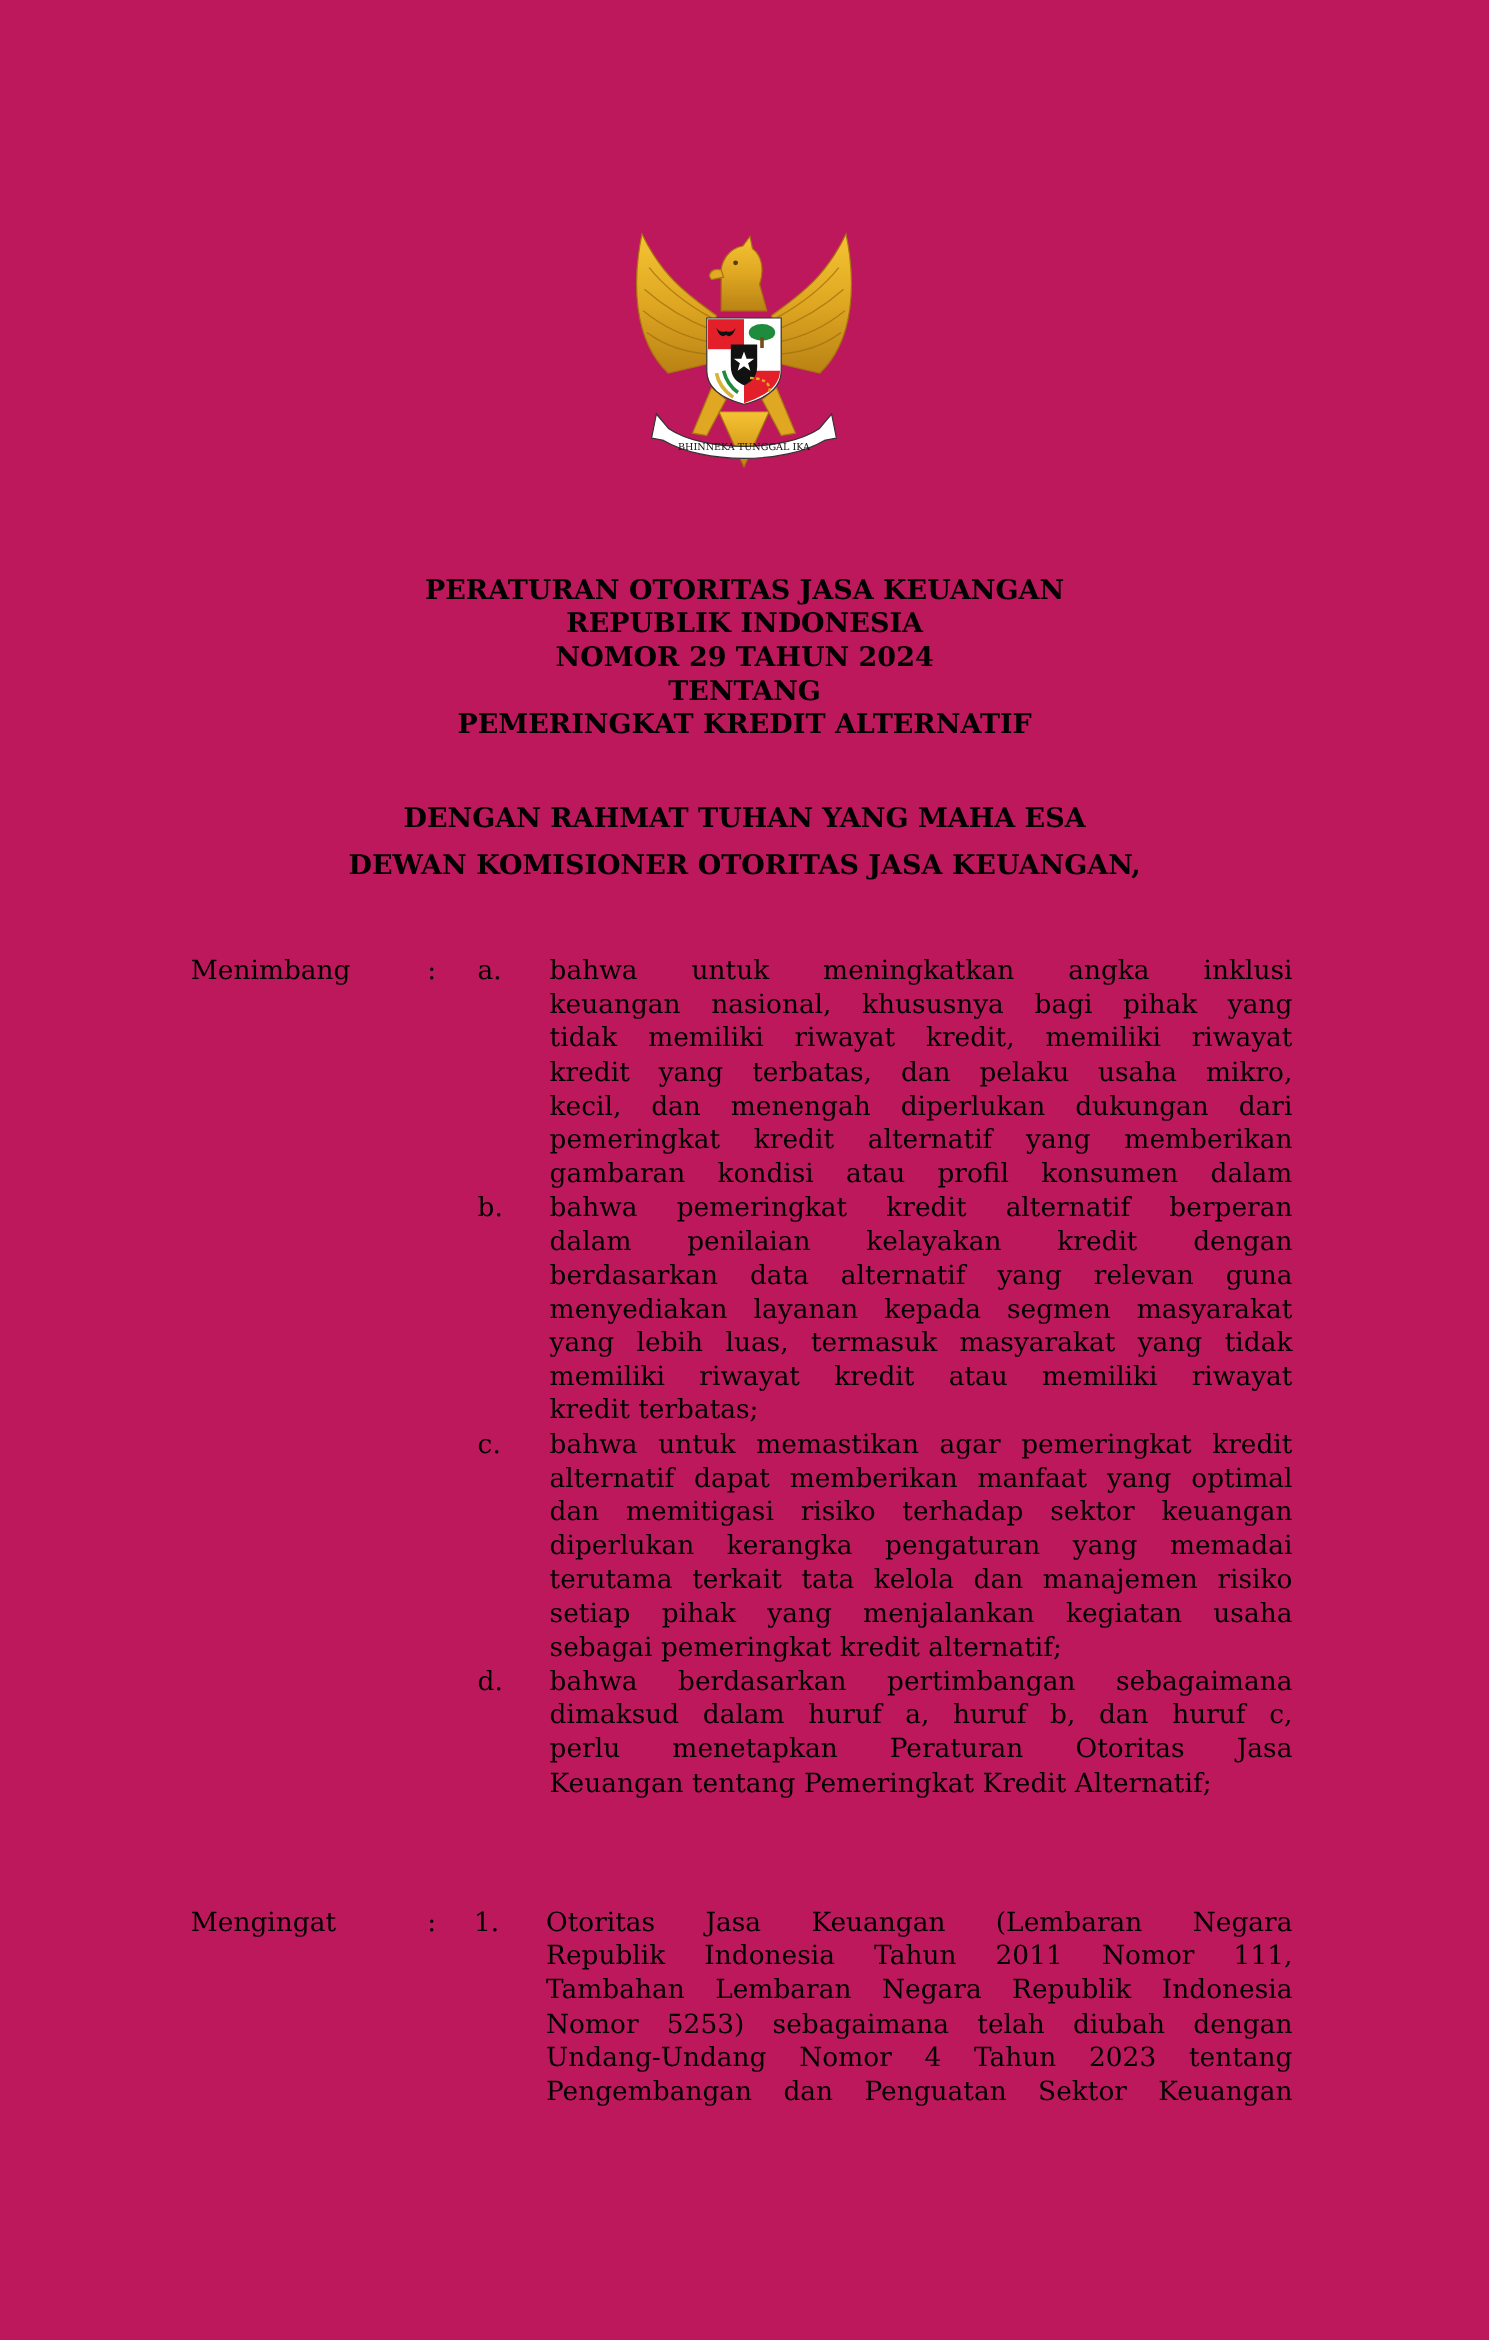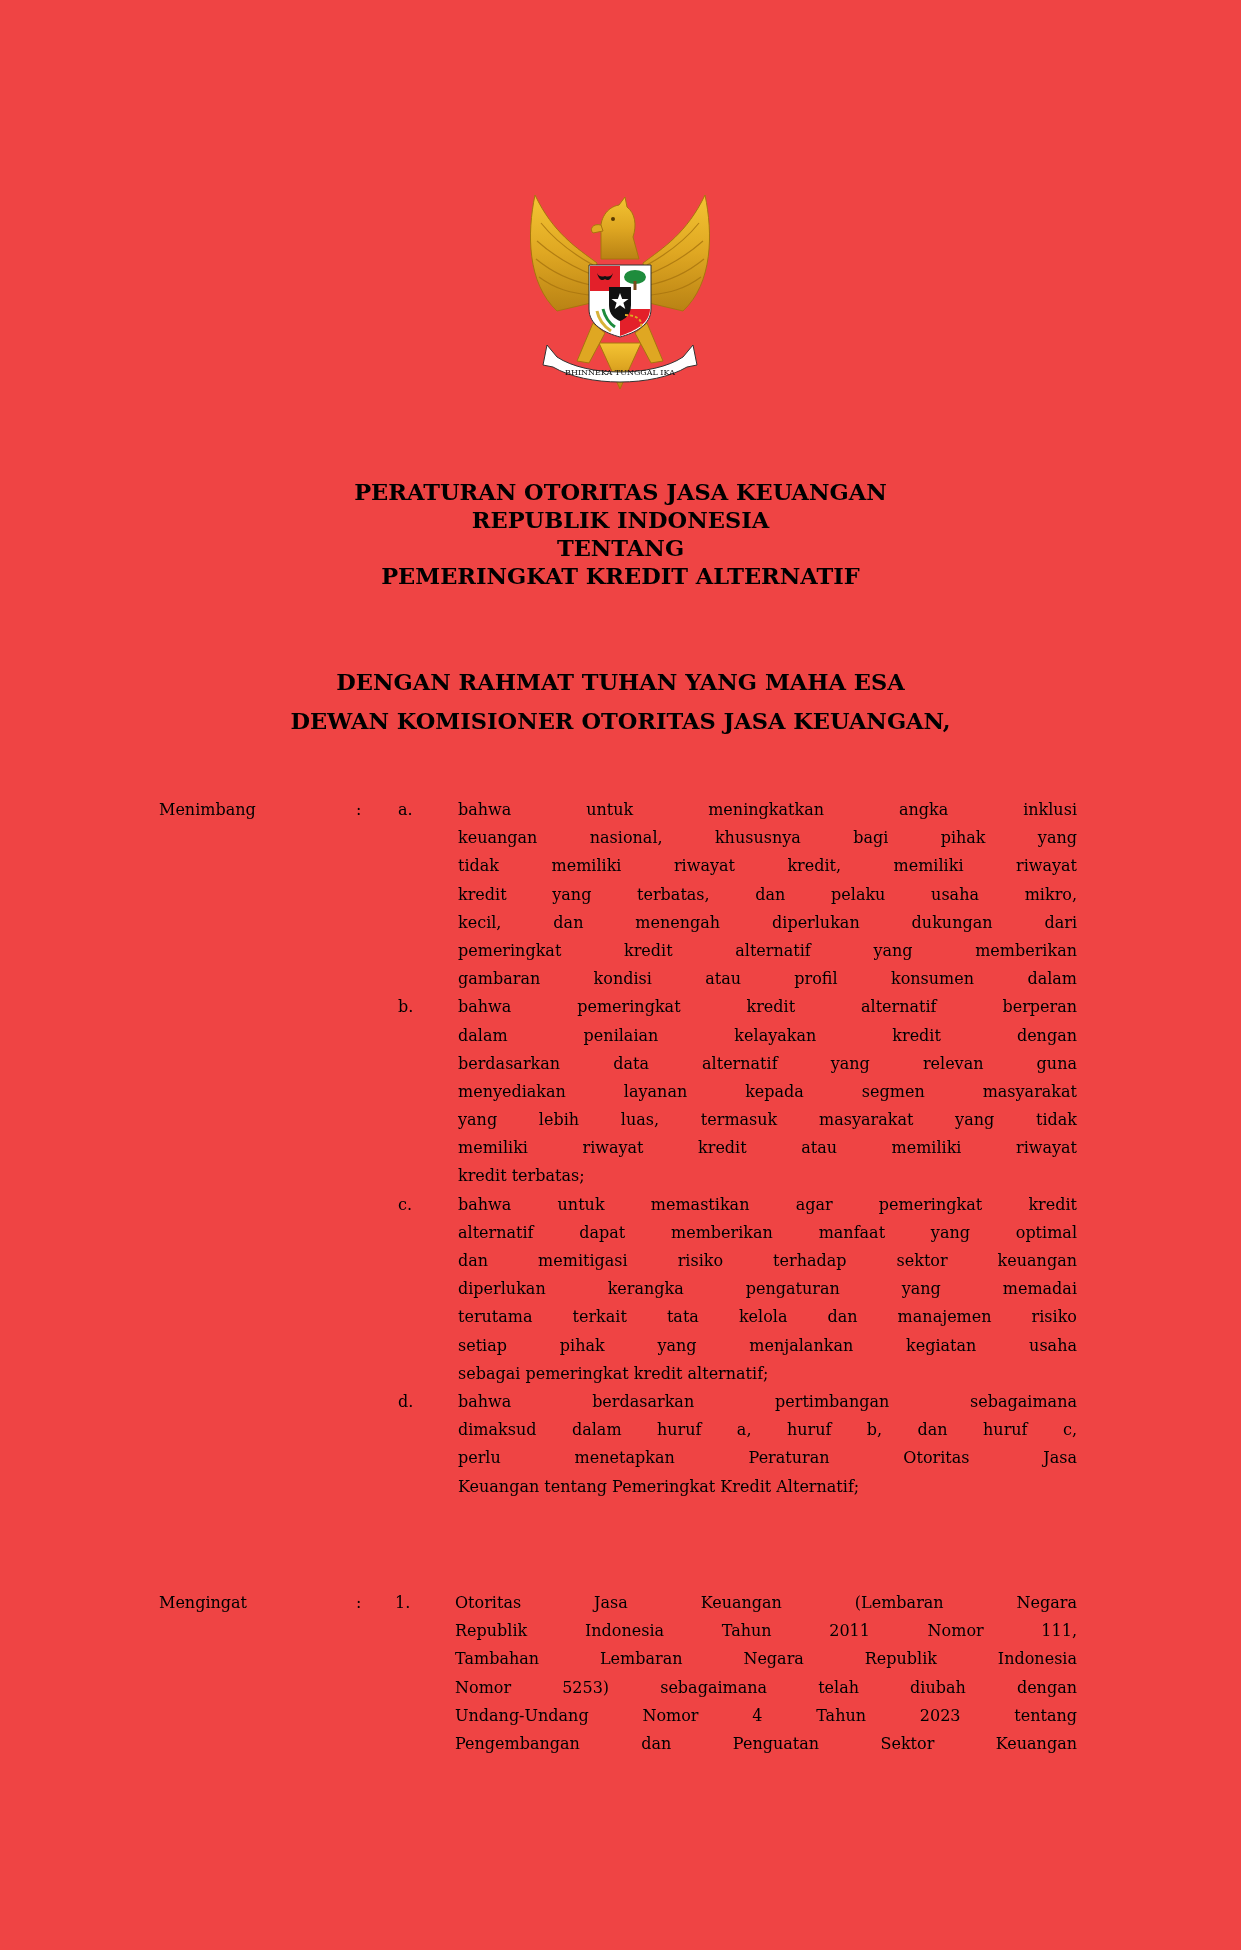--- a/index.html
+++ b/index.html
@@ -1,26 +1,26 @@
 <!DOCTYPE html>
 <html><head>
 <meta charset="utf-8">
 <style>
   html, body { margin: 0; padding: 0; background: #ffffff; }
   body { width: 1241px; height: 1950px; position: relative; overflow: hidden;
          font-family: "DejaVu Serif", "Liberation Serif", serif; color: #000; }
-  .page { position: absolute; left: 0; top: 0; width: 1241px; height: 1950px; background: #ef4444; }
+  .page { position: absolute; left: 0; top: 0; width: 1241px; height: 1950px; background: #be185d; }
   .emblem { position: absolute; left: 527px; top: 193px; width: 186px; height: 198px; }
   .center-block { position: absolute; left: 0; width: 1241px; text-align: center;
                   font-size: 22.5px; line-height: 28px; }
   .center-block .ln { display: block; white-space: nowrap; font-weight: bold; }
   .title { top: 478px; }
   .dengan { top: 648px; margin-top: 20px; }
   .dewan { top: 707px; }
-  .section { position: absolute; left: 0; width: 1241px; font-size: 16px; line-height: 28.2px; }
+  .section { position: absolute; left: 0; width: 1241px; font-size: 22px; line-height: 28.2px; }
   .section .label { position: absolute; left: 159px; top: 0; white-space: nowrap; }
   .section .colon { position: absolute; left: 356px; top: 0; }
   .item { position: relative; }
   .item .marker { position: absolute; left: 398px; top: 0; }
   .item .body { margin-left: 458px; width: 619px; }
   .item .body .ln { display: block; text-align: justify; text-align-last: justify; height: 28.2px; overflow: visible; white-space: normal; }
   .item .body .ln.last { text-align: left; text-align-last: left; }
   .menimbang { top: 796px; }
   .mengingat { top: 1589px; }
   .mengingat .item .marker { left: 395px; }
@@ -84,20 +84,21 @@
       </g>
 
       <path d="M20 152 L30 164 C60 184 126 184 156 164 L166 152 L170 172 L160 174 C126 194 60 194 26 174 L16 172 Z" fill="#fff" stroke="#333" stroke-width="1"></path>
       <text x="93" y="182" text-anchor="middle" font-size="8" font-family="DejaVu Serif, serif" fill="#111">BHINNEKA TUNGGAL IKA</text>
     </svg>
   </div>
 
   <div class="center-block title">
     <span class="ln">PERATURAN OTORITAS JASA KEUANGAN</span>
     <span class="ln">REPUBLIK INDONESIA</span>
+    <span class="ln">NOMOR 29 TAHUN 2024</span>
     <span class="ln">TENTANG</span>
     <span class="ln">PEMERINGKAT KREDIT ALTERNATIF</span>
   </div>
 
   <div class="center-block dengan">
     <span class="ln">DENGAN RAHMAT TUHAN YANG MAHA ESA</span>
   </div>
 
   <div class="center-block dewan">
     <span class="ln">DEWAN KOMISIONER OTORITAS JASA KEUANGAN,</span>

